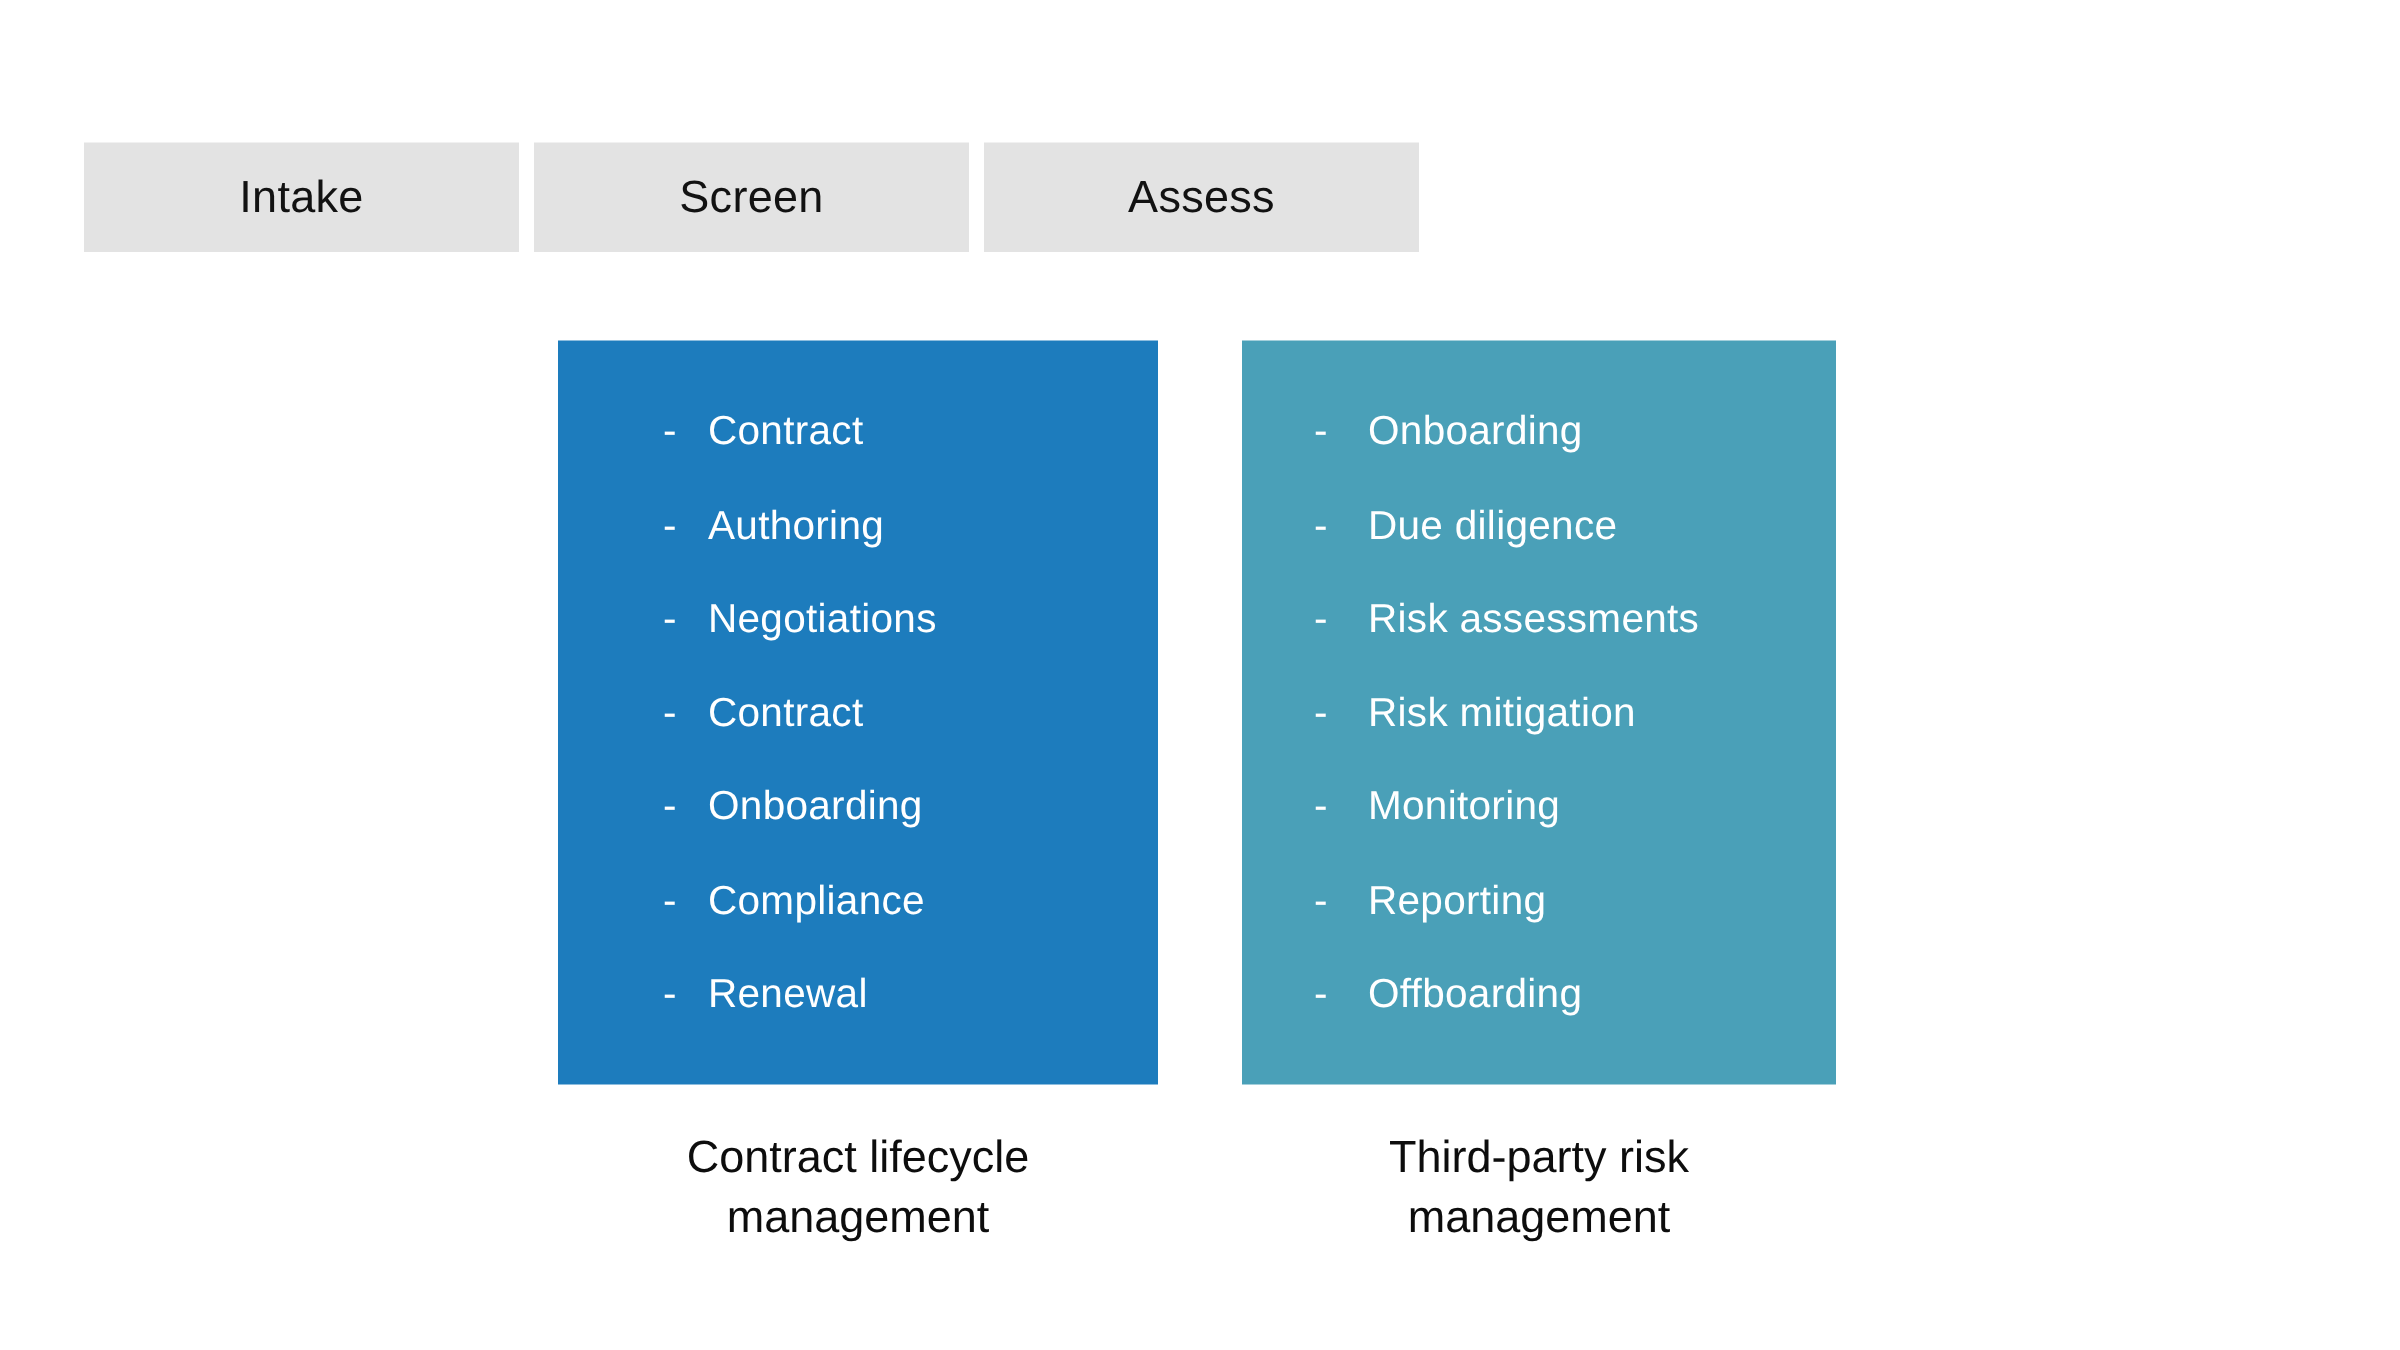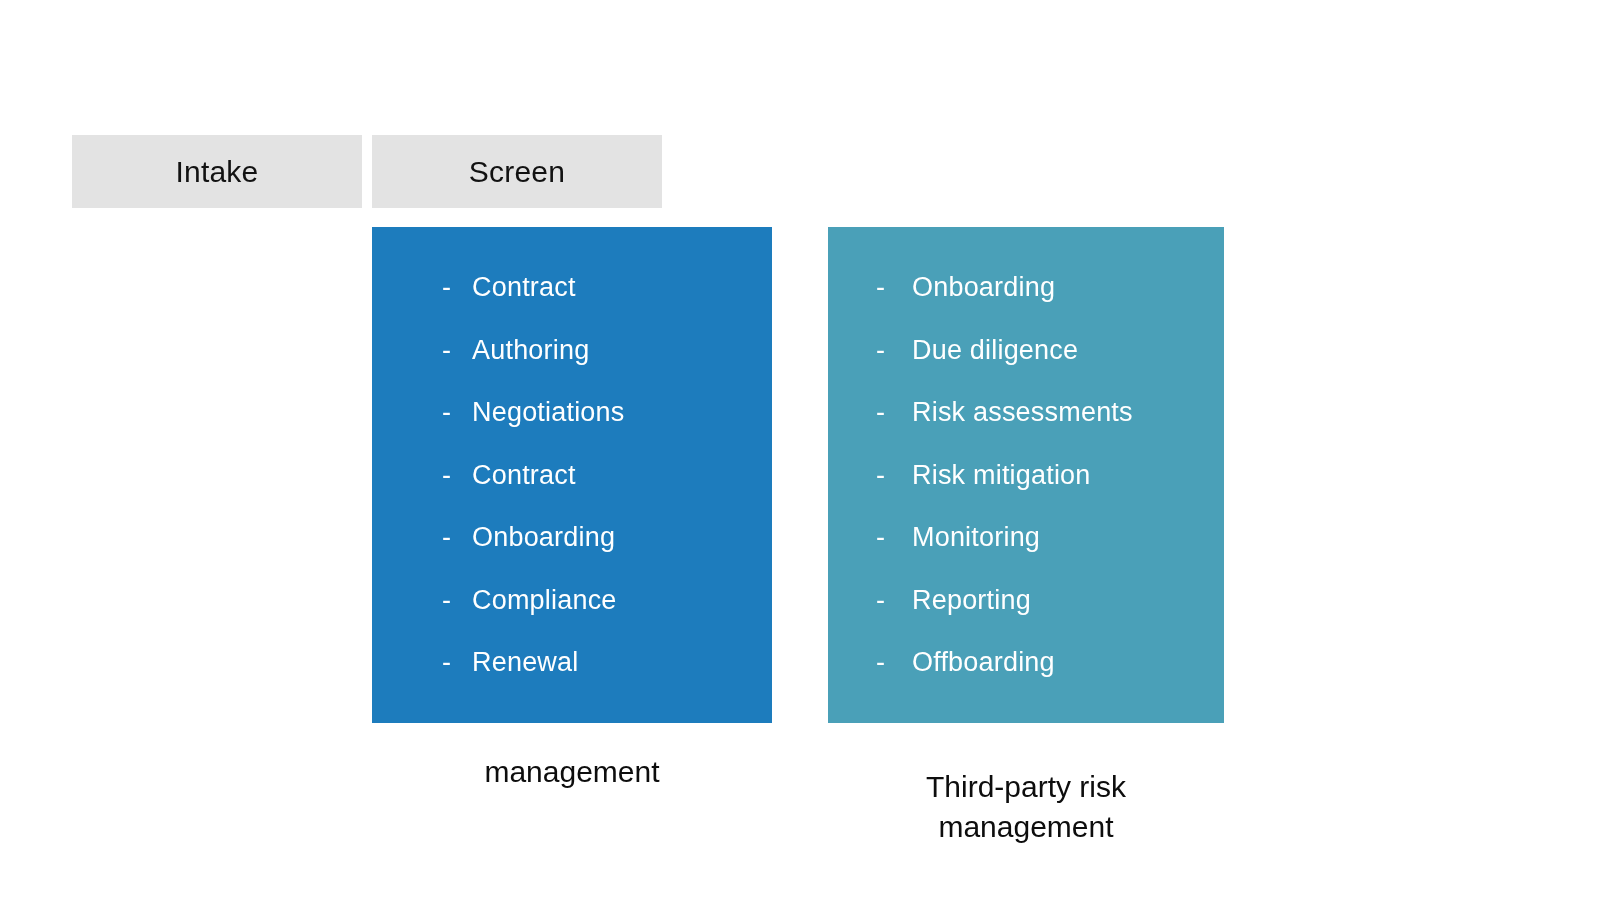--- a/index.html
+++ b/index.html
@@ -11,25 +11,24 @@
     height: 900px;
     background: #ffffff;
     font-family: "Liberation Sans", sans-serif;
     position: relative;
     overflow: hidden;
   }
 
   
   .stages {
     position: absolute;
-    left: 72px;
+    left: 56px;
     top: 95px;
     display: flex;
     gap: 10px;
-    margin-top: 40px;
   }
   .stage {
     width: 290px;
     height: 73px;
     display: flex;
     align-items: center;
     justify-content: center;
     font-size: 30px;
     letter-spacing: 0.2px;
     background: #e3e3e3;
@@ -93,29 +92,29 @@
     line-height: 40px;
     color: #0d0d0d;
   }
   .caption-clm {
     left: 372px;
     width: 400px;
   }
   .caption-tprm {
     left: 828px;
     width: 396px;
-    margin-top: 15px;
   }
 </style>
 </head>
 <body>
 
 <div class="stages">
   <div class="stage">Intake</div>
   <div class="stage">Screen</div>
+  <div class="stage">Assess</div>
 </div>
 
 <div class="panel panel-clm">
   <div class="panel-list">
     <div class="item">
       <span class="dash">-</span>
       <span>Contract</span>
     </div>
     <div class="item">
       <span class="dash">-</span>
@@ -171,19 +170,20 @@
       <span>Reporting</span>
     </div>
     <div class="item">
       <span class="dash">-</span>
       <span>Offboarding</span>
     </div>
   </div>
 </div>
 
 <div class="caption caption-clm">
+  <div>Contract lifecycle</div>
   <div>management</div>
 </div>
 
 <div class="caption caption-tprm">
   <div>Third-party risk</div>
   <div>management</div>
 </div>
 
 </body></html>

